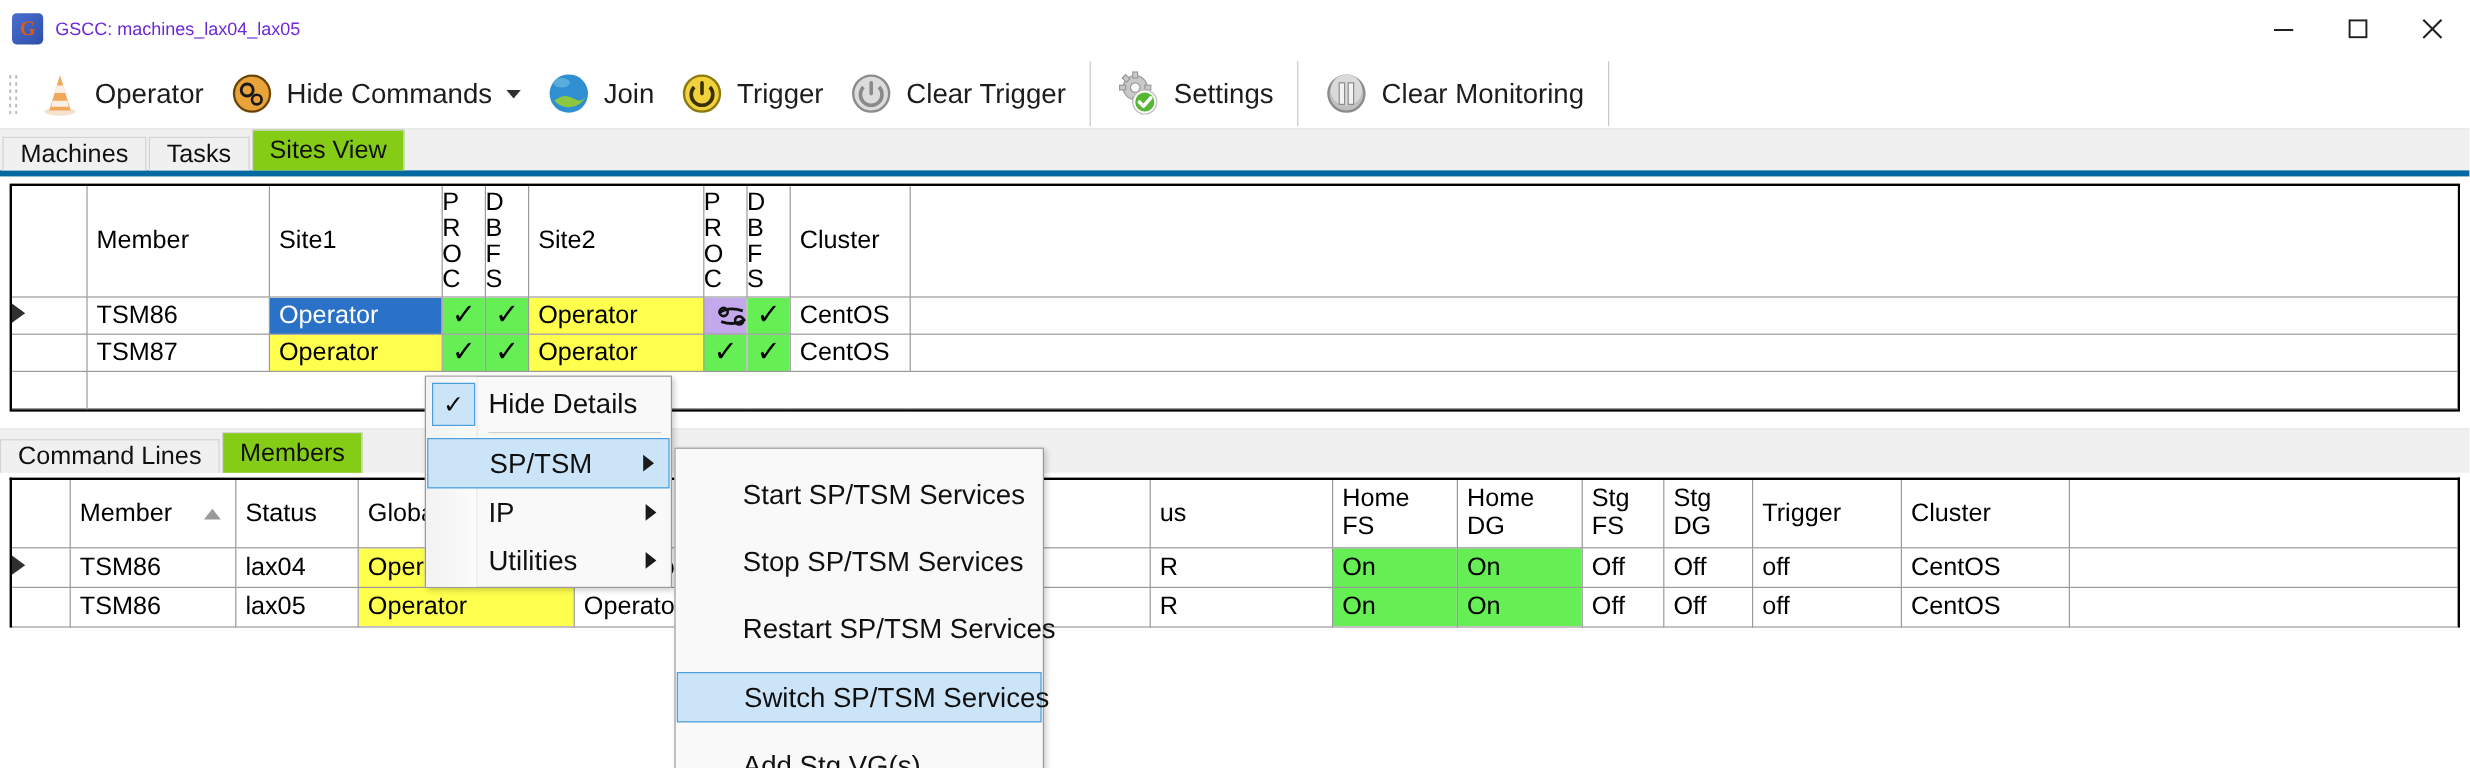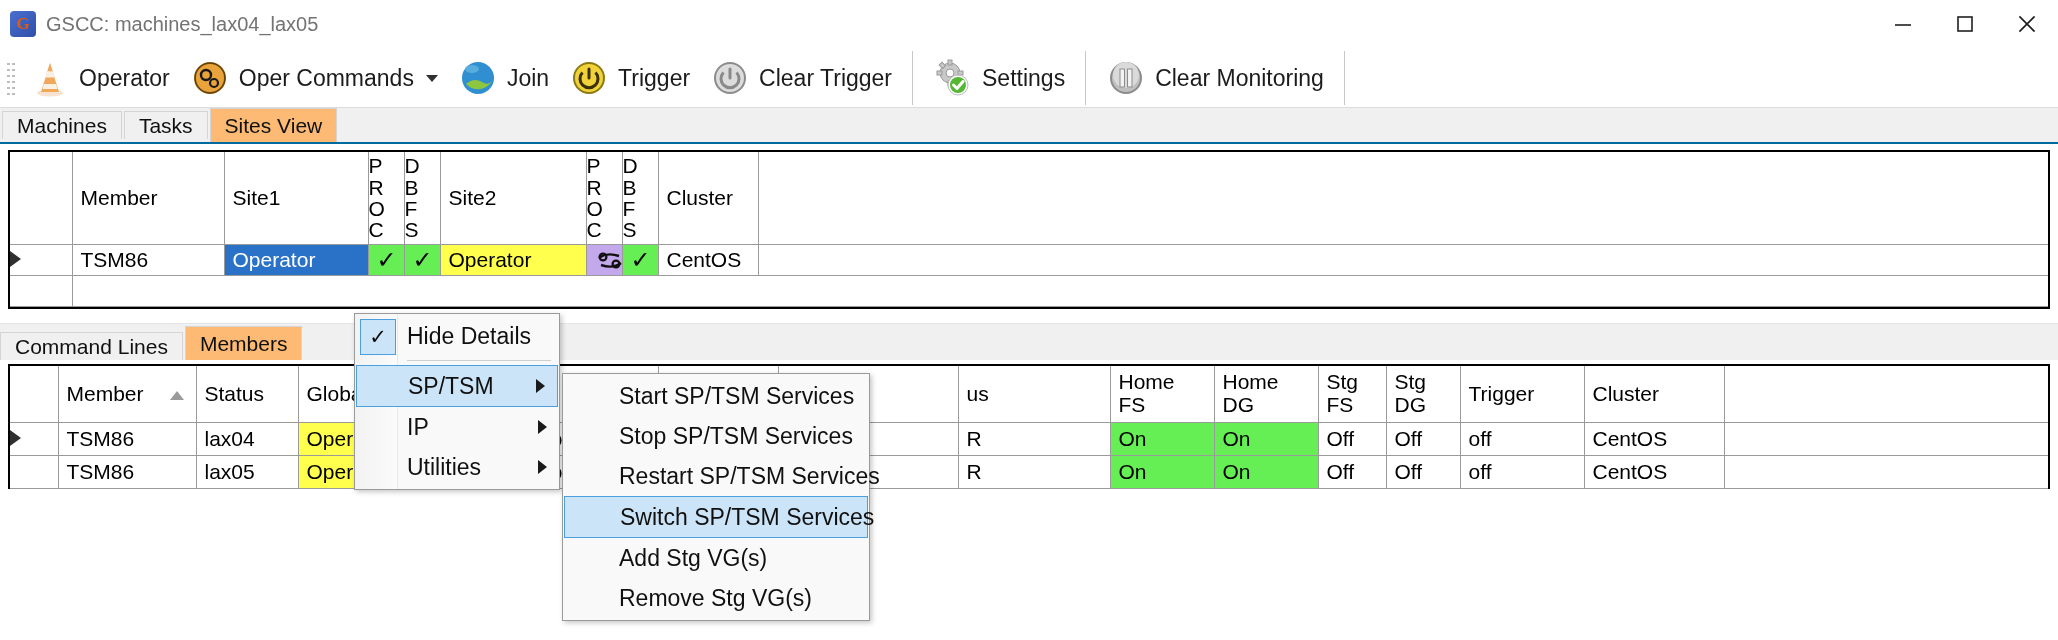--- a/index.html
+++ b/index.html
@@ -30,22 +30,22 @@
     border-radius: 4px;
     background: linear-gradient(135deg,#4a6fd0 0%, #2f4fa8 100%);
     color: #e05a10;
     font-weight: bold;
     font-size: 17px;
     display: flex; align-items: center; justify-content: center;
     font-family: "Liberation Serif", serif;
     flex: none;
   }
   .title-text {
-    font-size: 20px;
-    color: #737373;
+    font-size: 15px;
+    color: #6d28d9;
     white-space: nowrap;
   }
   .win-buttons {
     position: absolute;
     right: 0; top: 0;
     height: 48px;
     display: flex;
   }
   .win-btn {
     width: 62px; height: 48px;
@@ -99,38 +99,38 @@
   .tb-sep.tall { height: 54px; }
 
   
   .ico { width: 40px; height: 40px; flex: none; display:block; }
 
   
   .tabstrip {
     height: 34px;
     background: #f0f0f0;
     display: flex;
-    align-items: center;
+    align-items: flex-end;
     padding-left: 2px;
-    border-bottom: 2px solid #0369a1;
+    border-bottom: 5px solid #0369a1;
     position: relative;
   }
   .tab {
     height: 27px;
     padding: 0 14px;
     display: flex; align-items: center;
     font-size: 21px;
     background: #f0f0f0;
     border: 1px solid #d4d4d4;
     border-bottom: none;
     margin-right: 2px;
     color: #101010;
   }
   .tab.active {
-    background: #fdba74;
+    background: #84cc16;
     height: 33px;
     border-color: #d4d4d4;
     position: relative;
     z-index: 2;
   }
 
   
   .grid-wrap {
     margin: 6px 8px 0 8px;
     border: 2px solid #000000;
@@ -299,21 +299,21 @@
     background: #cce4f7;
     border: 1px solid #4a9fdc;
     display: flex; align-items: center; justify-content: center;
     font-size: 21px; color: #0a0a0a;
   }
   .ctx-sub {
     left: 562px; top: 373px;
     width: 306px;
     padding: 2px 0;
   }
-  .ctx-sub .ctx-item { padding-left: 56px; }
+  .ctx-sub .ctx-item { padding-left: 56px; margin-top: 16px; }
   .ctx-sub .ctx-item.sel { padding-left: 55px; }
 </style>
 </head>
 <body>
 
 <div class="titlebar">
   <div class="app-icon">G</div>
   <div class="title-text">GSCC: machines_lax04_lax05</div>
   <div class="win-buttons">
     <div class="win-btn">
@@ -349,21 +349,21 @@
     <span class="lbl">Operator</span>
   </div>
 
   <div class="tb-item">
     <svg class="ico" viewBox="0 0 40 40">
       <circle cx="20" cy="20" r="15" fill="#e8a33a" stroke="#8a5a10" stroke-width="2"></circle>
       <circle cx="20" cy="20" r="15" fill="none" stroke="#000" stroke-width="1" opacity="0.35"></circle>
       <circle cx="16" cy="17" r="5" fill="none" stroke="#1a1a1a" stroke-width="2.4"></circle>
       <circle cx="24" cy="25" r="4" fill="none" stroke="#1a1a1a" stroke-width="2.2"></circle>
     </svg>
-    <span class="lbl">Oper Commands</span>
+    <span class="lbl">Hide Commands</span>
     <span class="tb-caret"></span>
   </div>
 
   <div class="tb-item">
     <svg class="ico" viewBox="0 0 40 40">
       <circle cx="20" cy="20" r="16" fill="#2f8fd0"></circle>
       <path d="M4 20 a16 16 0 0 0 32 0 a16 16 0 0 1 -32 0z" fill="#1f6fae" opacity="0.5"></path>
       <path d="M8 26 q8 -7 16 -2 q6 4 10 -1 a16 16 0 0 1 -26 3z" fill="#8dc63f"></path>
       <ellipse cx="14" cy="11" rx="7" ry="4" fill="#63b4e0" opacity="0.8"></ellipse>
     </svg>
@@ -497,20 +497,40 @@
             <circle cx="8" cy="8" r="3.4" fill="none" stroke="#111" stroke-width="2.2"></circle>
             <circle cx="21" cy="15" r="3.4" fill="none" stroke="#111" stroke-width="2.2"></circle>
           </svg>
         </td>
         <td class="cell-green">
             <span class="chk">✓</span>
           </td>
         <td>CentOS</td>
         <td style="border-right:none"></td>
       </tr>
+      <tr class="tsm-row">
+        <td class="rowmark"></td>
+        <td>TSM87</td>
+        <td class="cell-yellow">Operator</td>
+        <td class="cell-green">
+            <span class="chk">✓</span>
+          </td>
+        <td class="cell-green">
+            <span class="chk">✓</span>
+          </td>
+        <td class="cell-yellow">Operator</td>
+        <td class="cell-green">
+            <span class="chk">✓</span>
+          </td>
+        <td class="cell-green">
+            <span class="chk">✓</span>
+          </td>
+        <td>CentOS</td>
+        <td style="border-right:none"></td>
+      </tr>
       <tr class="filler-row">
         <td></td>
         <td style="border-right:none"></td>
         <td style="border-right:none"></td>
         <td style="border-right:none"></td>
         <td style="border-right:none"></td>
         <td style="border-right:none"></td>
         <td style="border-right:none"></td>
         <td style="border-right:none"></td>
         <td style="border-right:none"></td>

